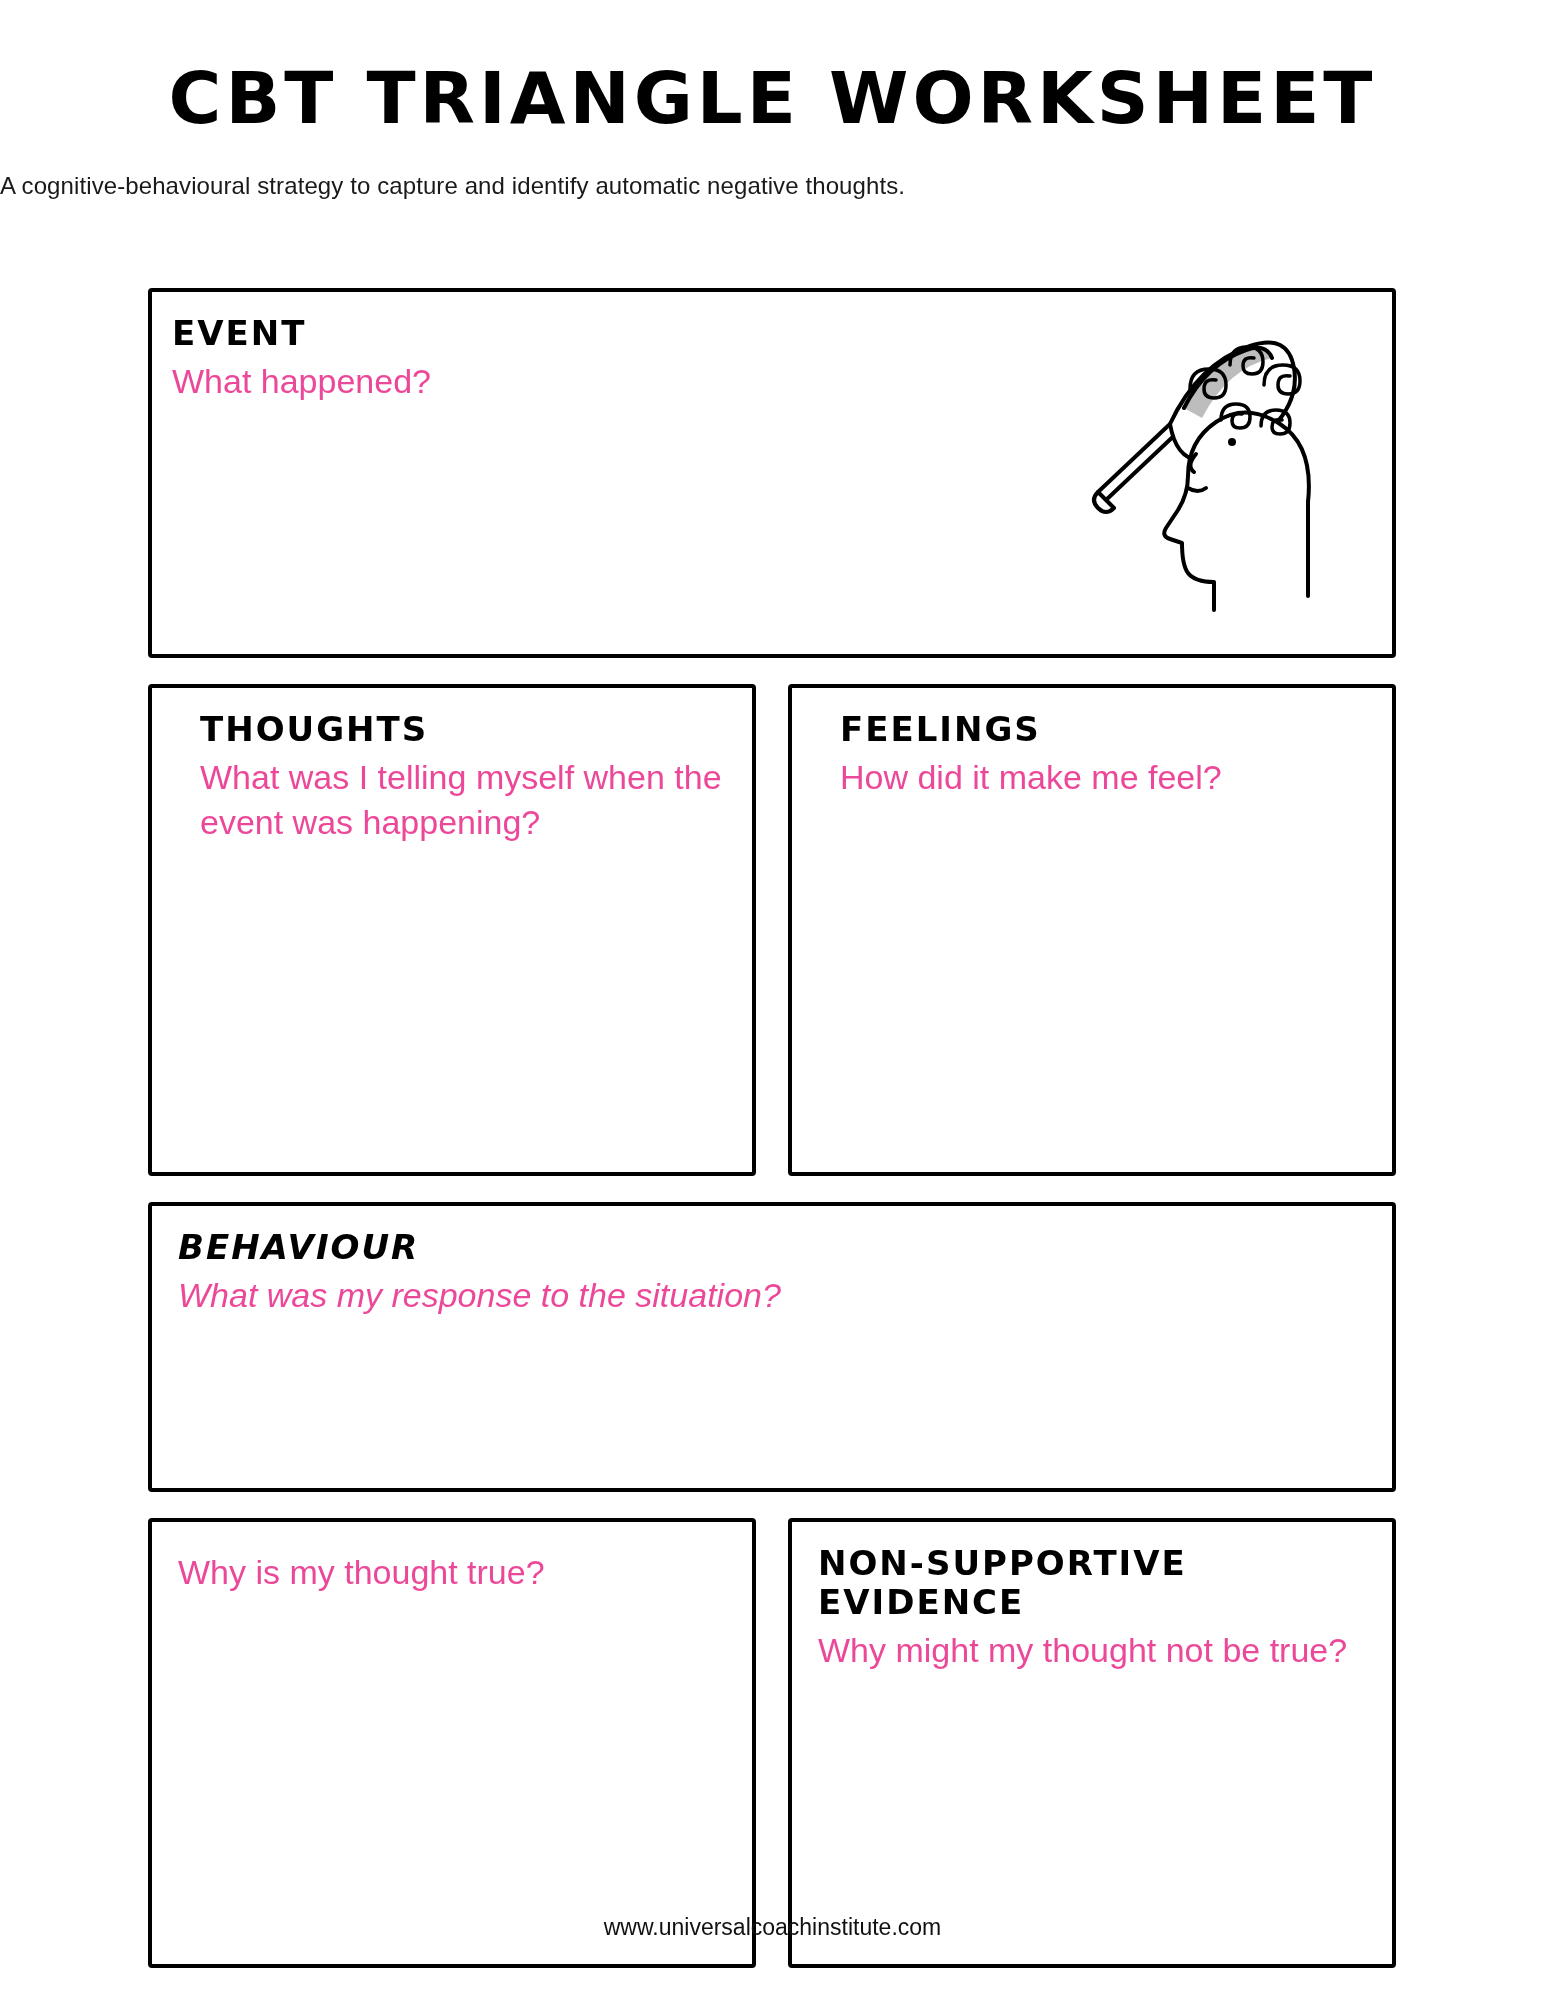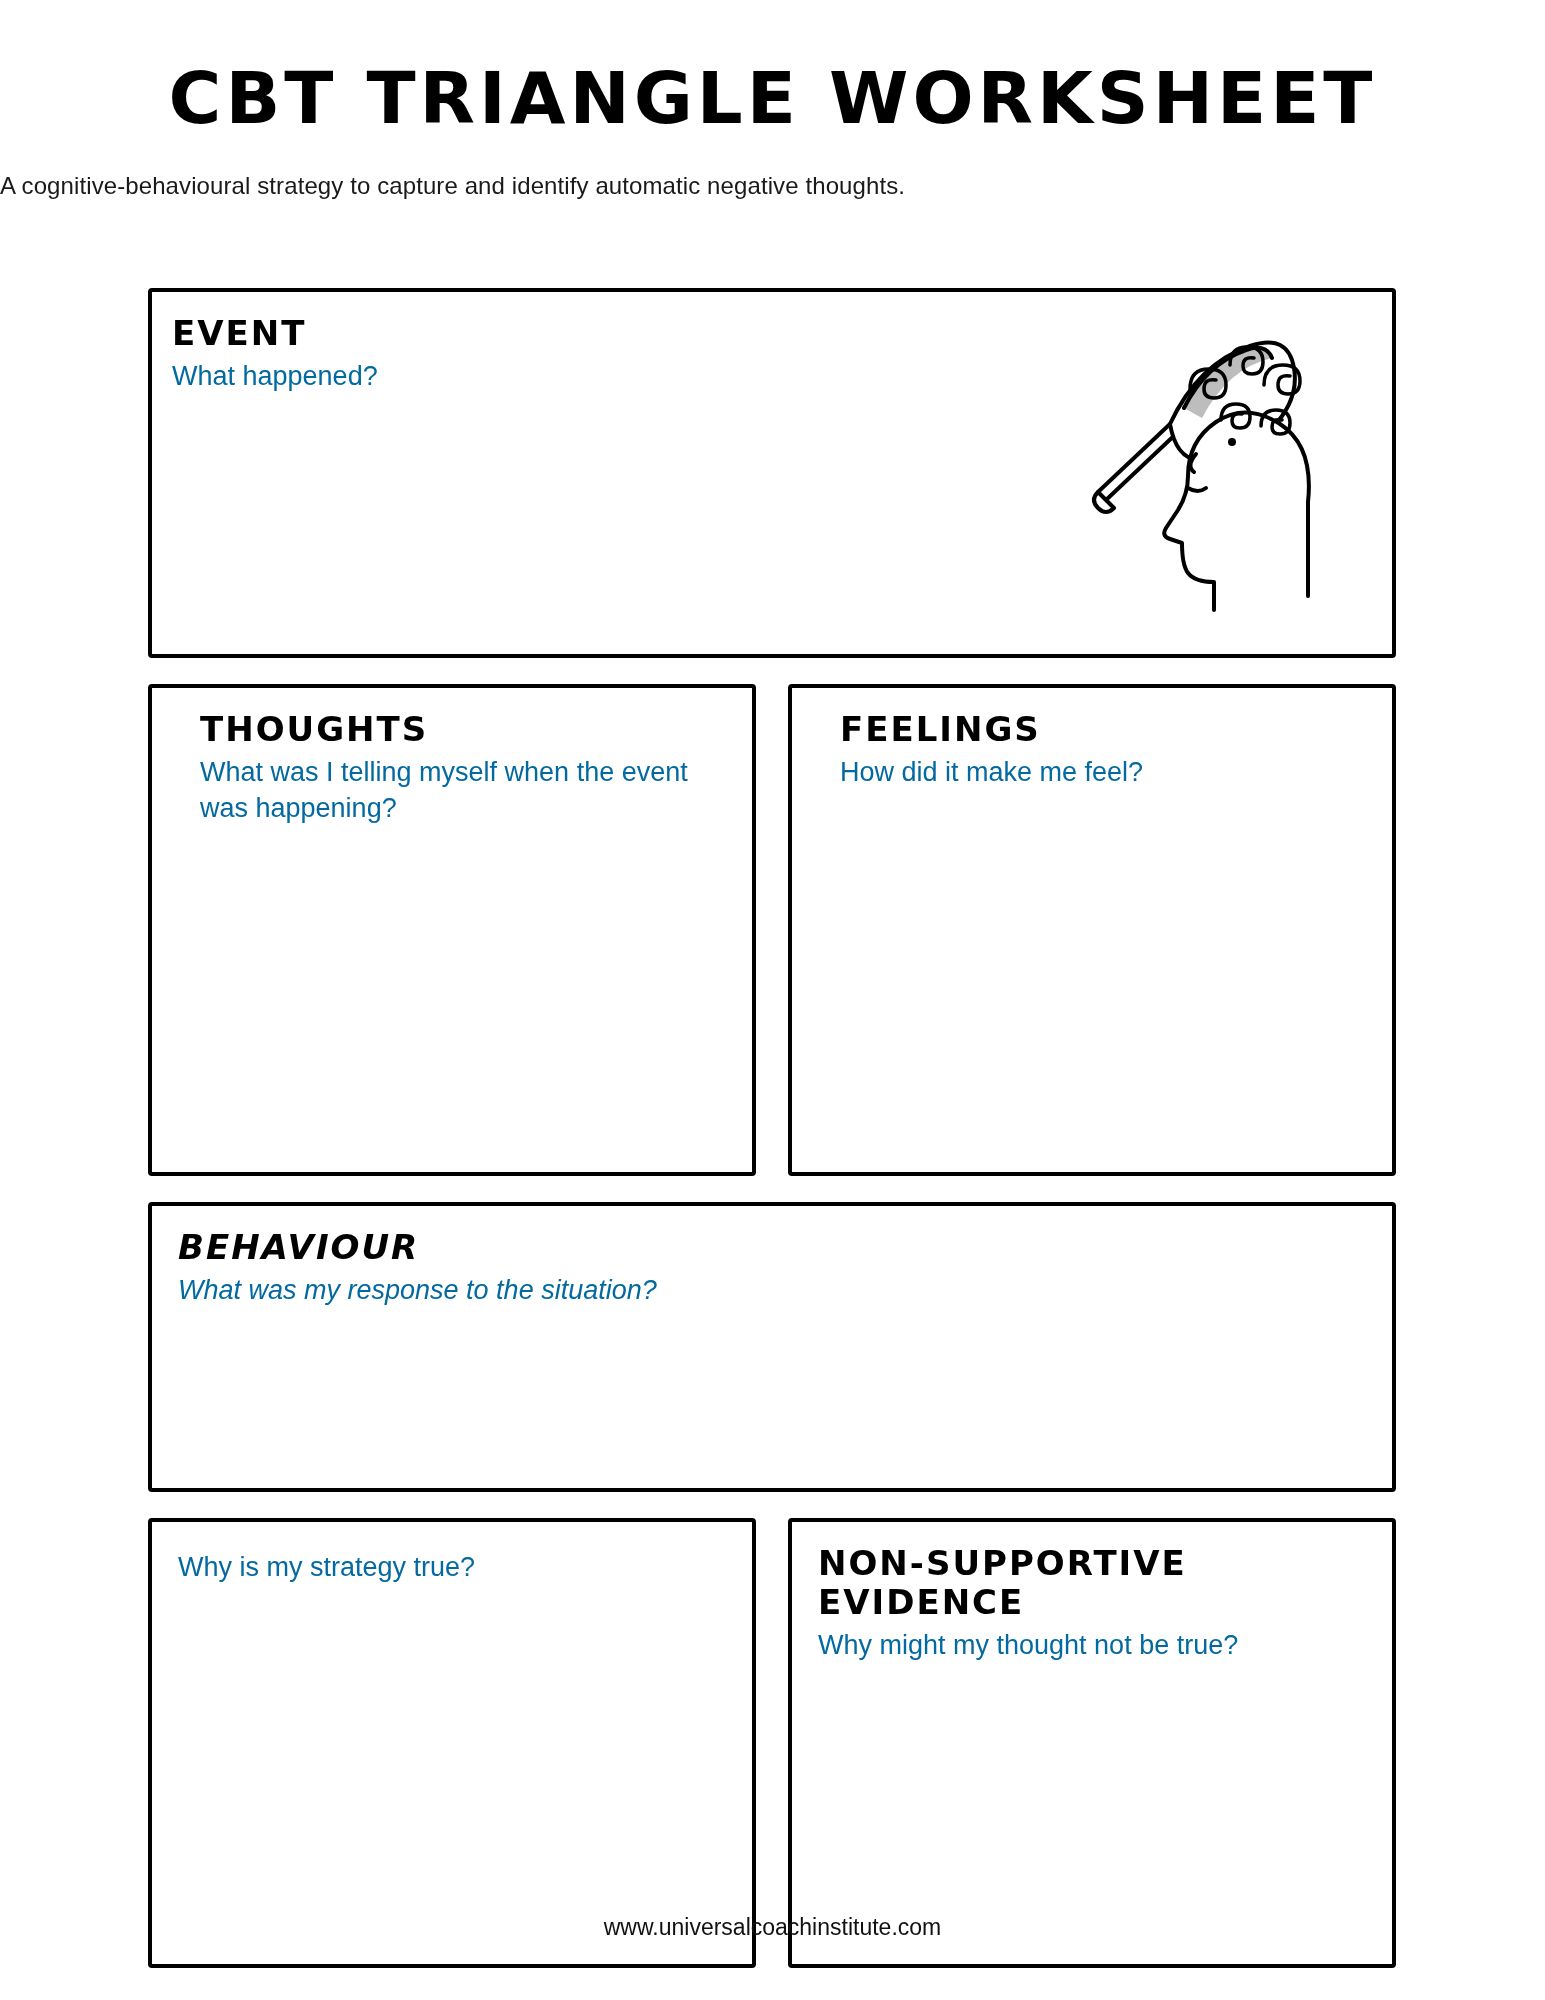--- a/index.html
+++ b/index.html
@@ -78,23 +78,23 @@
     margin: 0;
     font-family: "DejaVu Sans", sans-serif;
     font-weight: 700;
     font-size: 34px;
     letter-spacing: 2px;
     line-height: 1.15;
     color: #000;
   }
   .box p {
     margin: 6px 0 0 0;
-    font-size: 27px;
+    font-size: 34px;
     line-height: 1.32;
-    color: #0369a1;
+    color: #ec4899;
     max-width: 560px;
   }
   .box-full p { max-width: 900px; }
 
   
   .illus {
     position: absolute;
     right: 18px;
     top: 10px;
     width: 290px;
@@ -170,21 +170,21 @@
 
     <div class="row">
       <div class="box box-full h-behav">
         <h2>BEHAVIOUR</h2>
         <p>What was my response to the situation?</p>
       </div>
     </div>
 
     <div class="row">
       <div class="box box-half h-evidence">
-        <p>Why is my strategy true?</p>
+        <p>Why is my thought true?</p>
       </div>
       <div class="box box-half h-evidence">
         <h2>NON-SUPPORTIVE EVIDENCE</h2>
         <p>Why might my thought not be true?</p>
       </div>
     </div>
 
   </div>
 
   <div class="footer">www.universalcoachinstitute.com</div>

